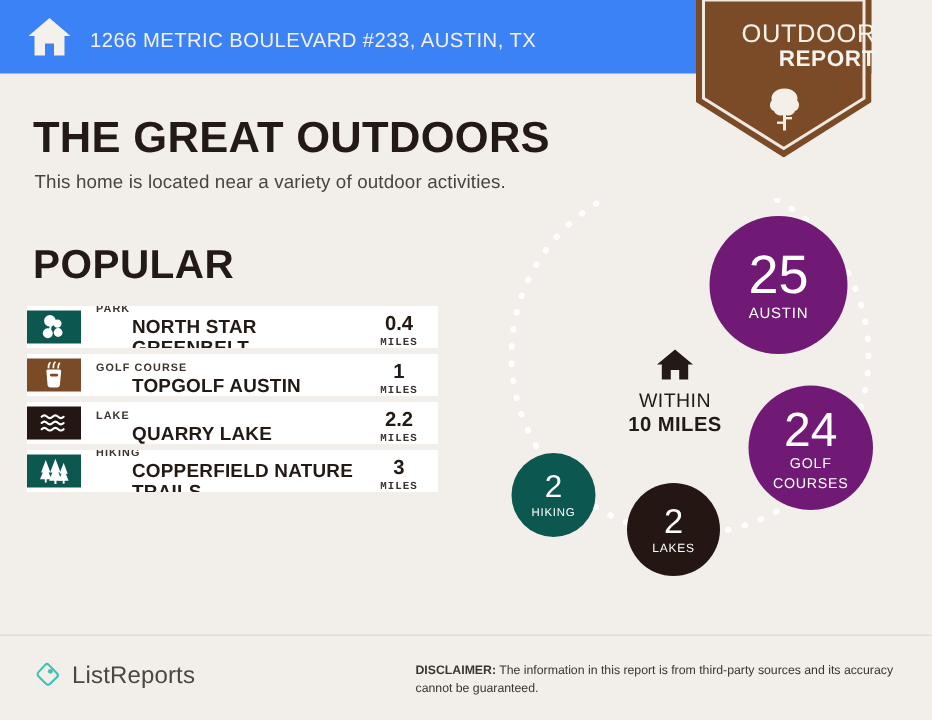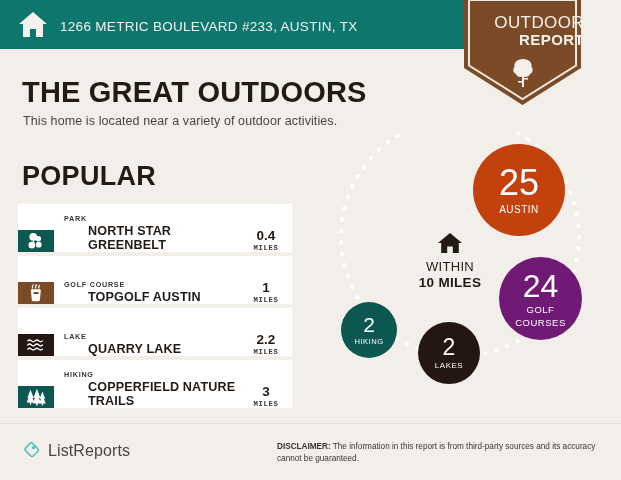--- a/index.html
+++ b/index.html
@@ -8,21 +8,21 @@
     background:#f2efeb;
     font-family:"Liberation Sans", sans-serif;
     color:#231a16;
     position:relative;
   }
   .page{position:absolute;inset:0;background:#f2efeb;}
 
   
   .topbar{
     position:absolute;left:0;top:0;width:581px;height:49px;
-    background:#0f766e;
+    background:#3b82f6;
   }
   .home-icon{
     position:absolute;left:18px;top:11px;width:30px;height:27px;
   }
   .addr{
     position:absolute;left:60px;top:19px;
     font-size:13.5px;letter-spacing:.3px;color:#f4f1ec;
     font-weight:400;white-space:nowrap;
   }
 
@@ -50,22 +50,22 @@
     font-size:12.5px;color:#4a4340;letter-spacing:.1px;
   }
 
   
   .popular-title{
     position:absolute;left:22px;top:161px;
     font-size:27px;font-weight:700;letter-spacing:.3px;color:#231a16;
   }
   .list{position:absolute;left:18px;top:204px;width:274px;}
   .row{
-    position:relative;height:48px;margin-bottom:4px;
-    background:#ffffff;display:flex;align-items:flex-end;overflow:hidden;
+    position:relative;height:28px;margin-bottom:4px;
+    background:#ffffff;display:flex;align-items:center;overflow:hidden;
   }
   .tile{
     width:36px;min-width:36px;display:flex;align-items:center;justify-content:center;
   }
   .tile svg{display:block;}
   .row-mid{
     flex:1;padding-left:10px;padding-top:5px;overflow:hidden;
   }
   .cat{
     font-size:7.2px;font-weight:700;letter-spacing:.75px;color:#3b3330;
@@ -85,21 +85,21 @@
   .diagram{position:absolute;left:320px;top:132px;width:280px;height:270px;}
   .dots{position:absolute;left:0;top:0;}
   .circle{
     position:absolute;border-radius:50%;
     display:flex;flex-direction:column;align-items:center;justify-content:center;
     color:#ffffff;text-align:center;
   }
   .circle .num{font-weight:400;line-height:1;}
   .circle .lbl{font-weight:400;letter-spacing:.5px;line-height:1.05;}
 
-  .c-parks{left:153px;top:12px;width:92px;height:92px;background:#c2410c;}
+  .c-parks{left:153px;top:12px;width:92px;height:92px;background:#701a75;}
   .c-parks .num{font-size:36px;}
   .c-parks .lbl{font-size:10px;margin-top:4px;}
 
   .c-golf{left:179px;top:125px;width:83px;height:83px;background:#701a75;}
   .c-golf .num{font-size:32px;}
   .c-golf .lbl{font-size:9.5px;margin-top:3px;}
 
   .c-lakes{left:98px;top:190px;width:62px;height:62px;background:#241713;}
   .c-lakes .num{font-size:23px;}
   .c-lakes .lbl{font-size:8px;margin-top:3px;}

